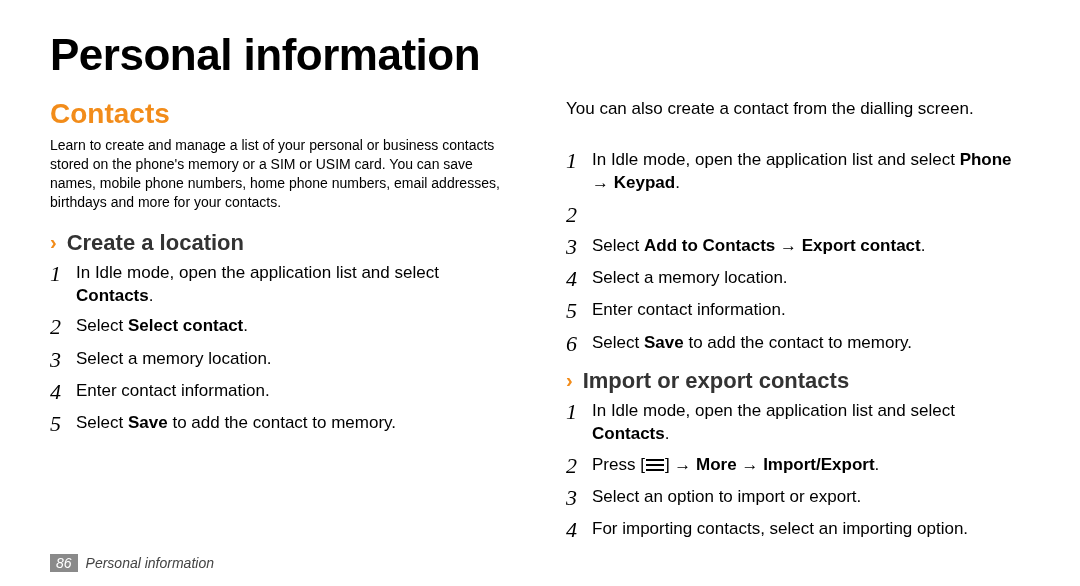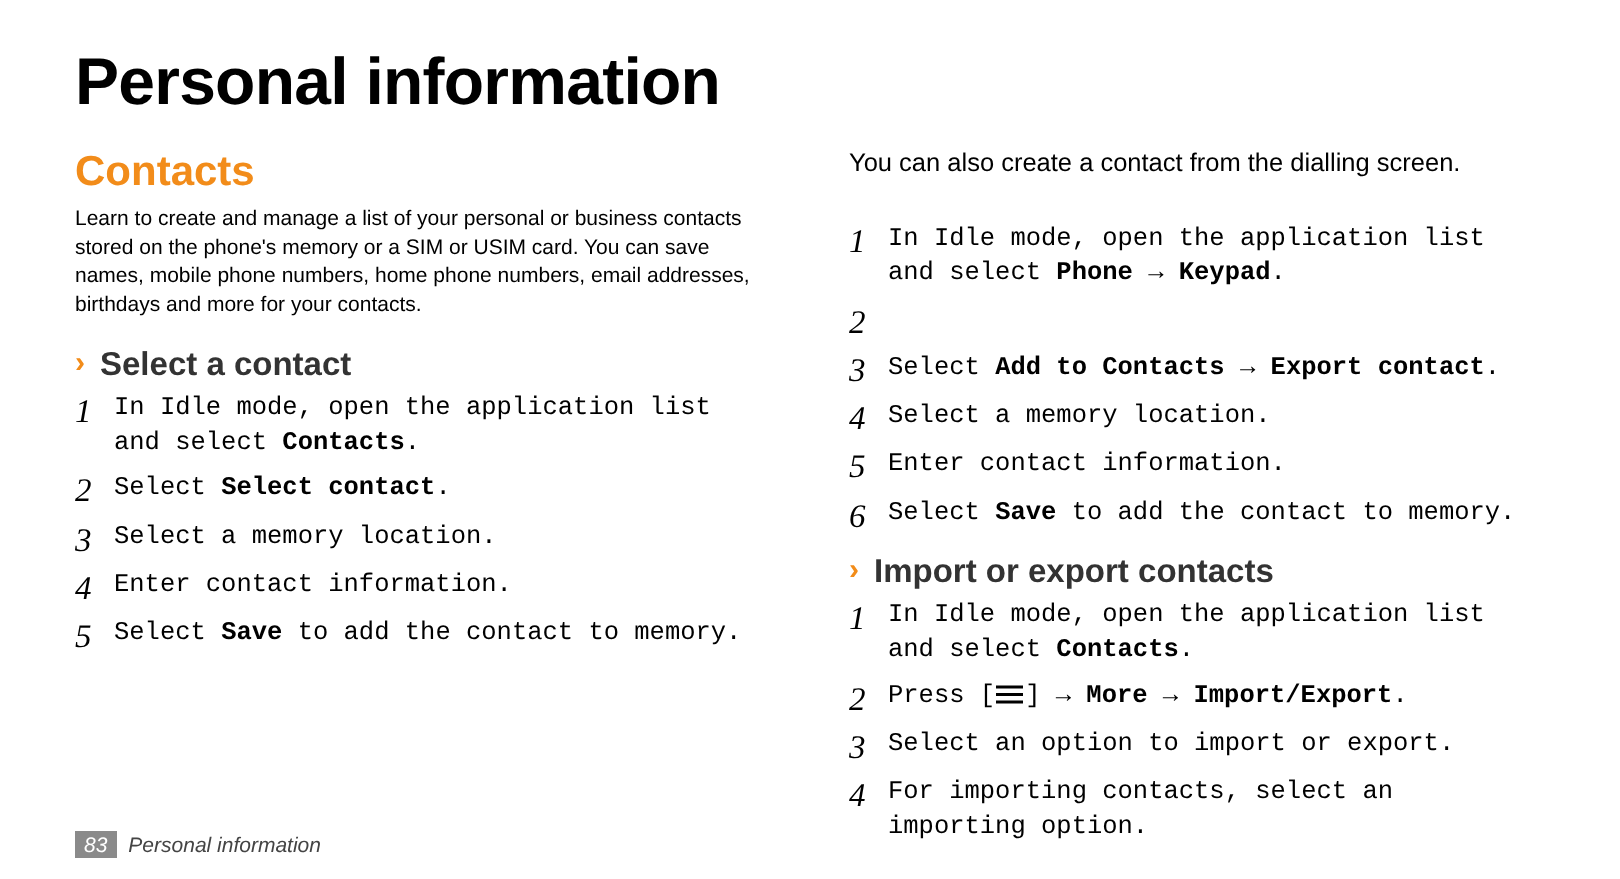--- a/index.html
+++ b/index.html
@@ -68,21 +68,20 @@
   .step .num {
     font-family: 'Georgia', 'Times New Roman', serif;
     font-style: italic;
     font-size: 22px;
     width: 26px;
     flex-shrink: 0;
     line-height: 1.1;
   }
   .step .body {
     flex: 1;
-    font-family: Liberation Mono, monospace;
   }
   .step .body b { font-weight: 700; }
   .lead {
     font-size: 17px;
     line-height: 1.35;
     margin-bottom: 28px;
   }
   .footer {
     position: absolute;
     left: 50px;
@@ -127,21 +126,21 @@
 
 <h1>Personal information</h1>
 
 <div class="columns">
   <div class="col">
     <h2>Contacts</h2>
     <p class="intro">Learn to create and manage a list of your personal or business contacts stored on the phone's memory or a SIM or USIM card. You can save names, mobile phone numbers, home phone numbers, email addresses, birthdays and more for your contacts.</p>
 
     <h3>
       <span class="chev">›</span>
-      <span>Select a contact</span>
+      <span>Create a location</span>
     </h3>
     <ol class="steps">
       <li class="step">
         <span class="num">1</span>
         <span class="body"><span>In Idle mode, open the application list and select </span><b>Contacts</b><span>.</span></span>
       </li>
       <li class="step">
         <span class="num">2</span>
         <span class="body"><span>Select </span><b>Select contact</b><span>.</span></span>
       </li>
@@ -209,15 +208,15 @@
       </li>
       <li class="step">
         <span class="num">4</span>
         <span class="body">For importing contacts, select an importing option.</span>
       </li>
     </ol>
   </div>
 </div>
 
 <div class="footer">
-  <span class="pageno">83</span>
+  <span class="pageno">86</span>
   <span>Personal information</span>
 </div>
 
 </body></html>

